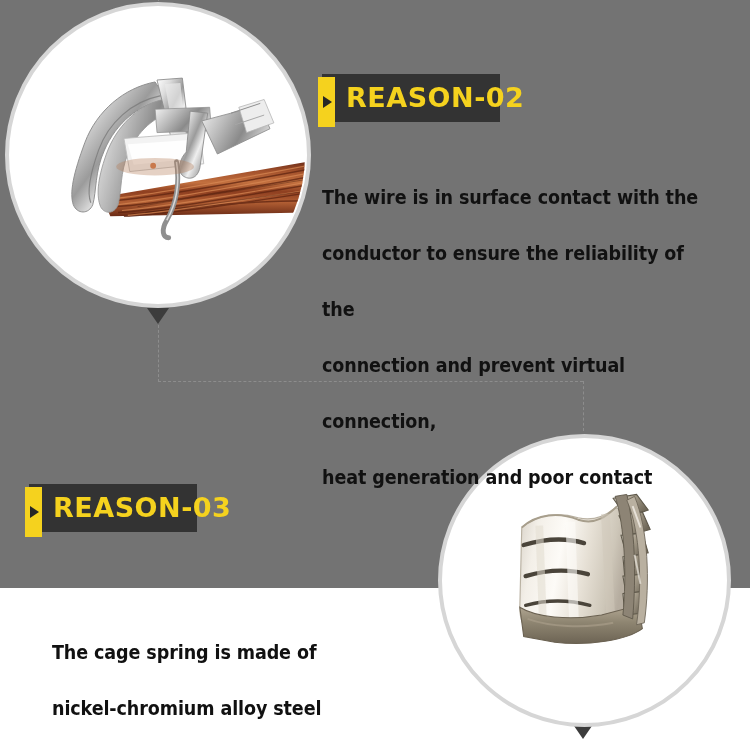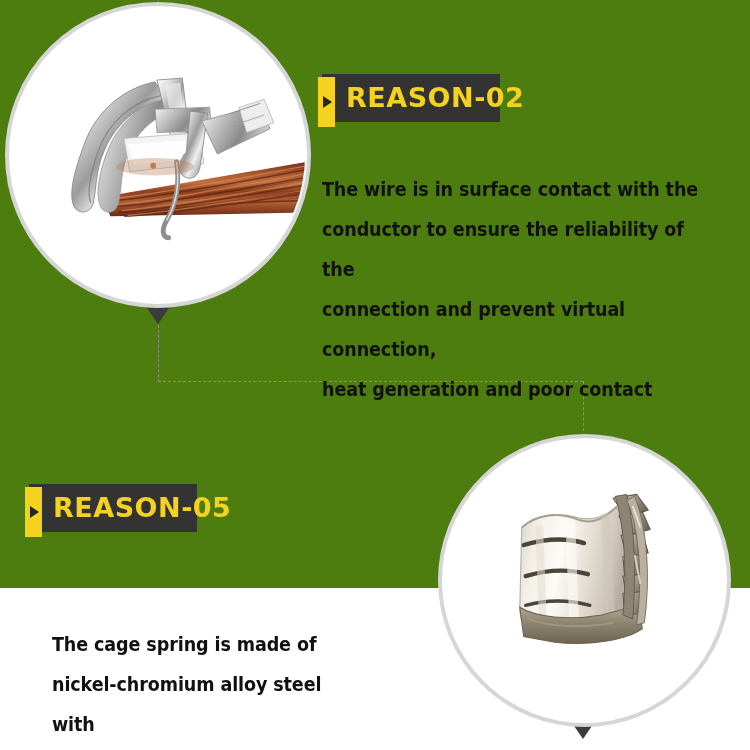--- a/index.html
+++ b/index.html
@@ -10,21 +10,21 @@
     width: 750px;
     height: 750px;
     background: #ffffff;
     font-family: "Liberation Sans", sans-serif;
     overflow: hidden;
   }
   #infographic {
     position: relative;
     width: 750px;
     height: 588px;
-    background: #4d7c0f;
+    background: #737373;
   }
 
   
   .photo-circle {
     position: absolute;
     border-radius: 50%;
     background: #ffffff;
     box-sizing: border-box;
     border: 4px solid #d6d6d6;
     overflow: hidden;
@@ -135,21 +135,21 @@
   #badge-reason-03 { left: 25px;  top: 484px; width: 172px; }
   #badge-reason-03 .badge-plate { width: 168px; }
 
   
   .body-text {
     position: absolute;
     color: #111111;
     font-family: "DejaVu Sans Condensed", "Liberation Sans Narrow", "DejaVu Sans", sans-serif;
     font-size: 19.5px;
     font-weight: bold;
-    line-height: 40px;
+    line-height: 56px;
     letter-spacing: -0.1px;
     white-space: pre-line;
   }
   #text-reason-02 { left: 322px; top: 170px; width: 400px; }
   #text-reason-03 { left: 52px;  top: 585px; width: 310px; margin-top: 40px; }
 </style>
 </head>
 <body>
 
 <div id="infographic">
@@ -333,20 +333,20 @@
   <div class="body-text" id="text-reason-02">The wire is in surface contact with the
 conductor to ensure the reliability of the
 connection and prevent virtual connection,
 heat generation and poor contact</div>
 
   <div class="badge" id="badge-reason-03">
     <div class="badge-plate"></div>
     <div class="badge-tab">
       <span class="arrow-glyph"></span>
     </div>
-    <div class="badge-label">REASON-05</div>
+    <div class="badge-label">REASON-03</div>
   </div>
 
   <div class="body-text" id="text-reason-03">The cage spring is made of
 nickel-chromium alloy steel with
 strong toughness</div>
 
 </div>
 
 </body></html>

